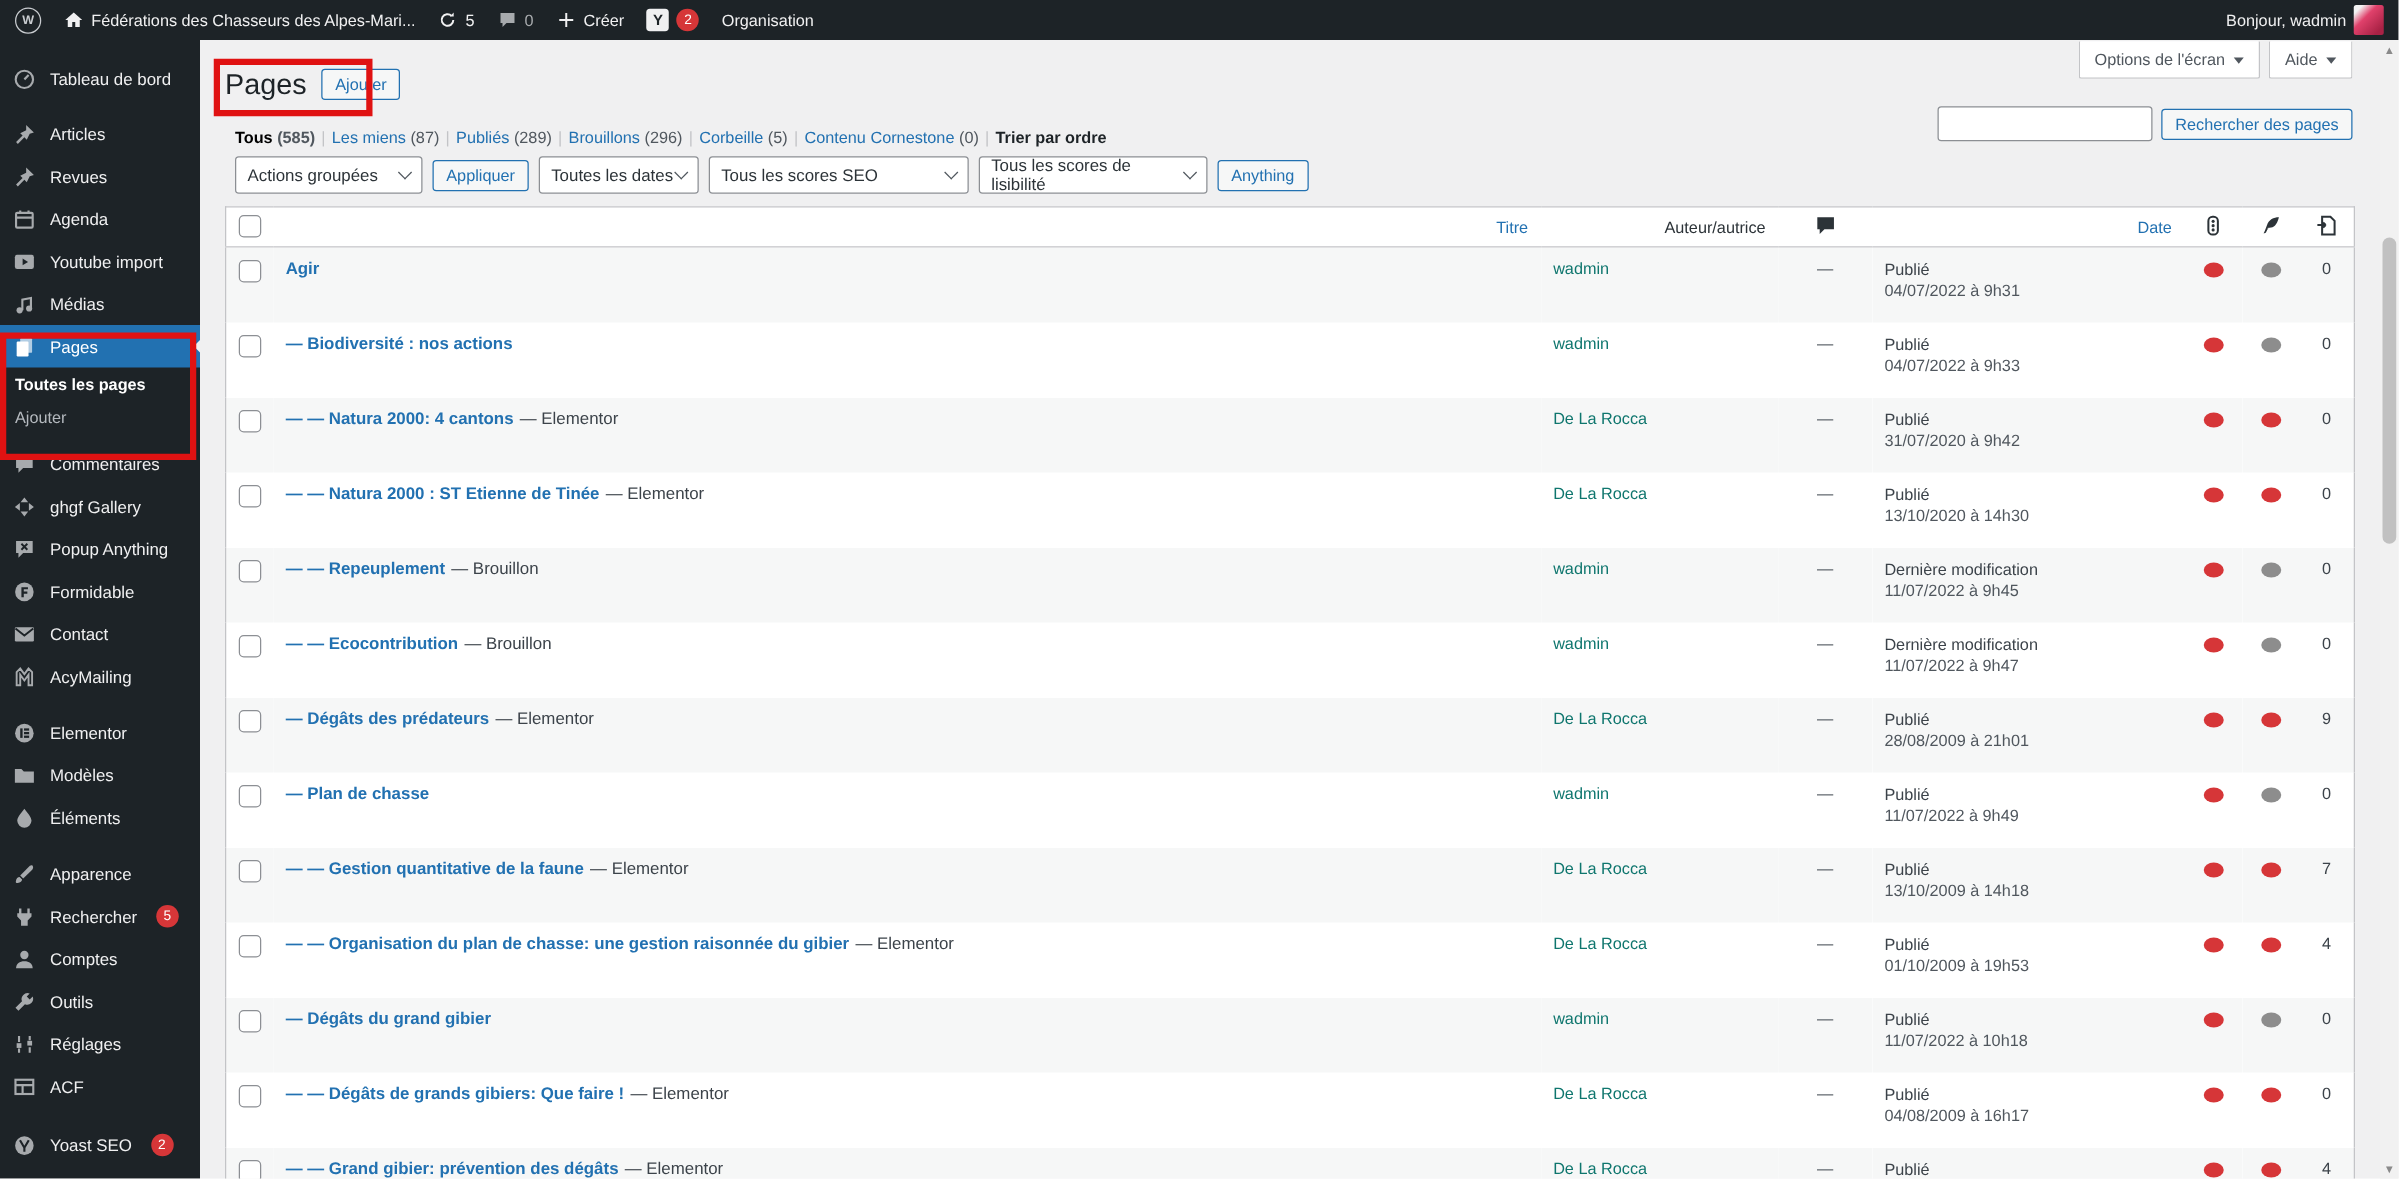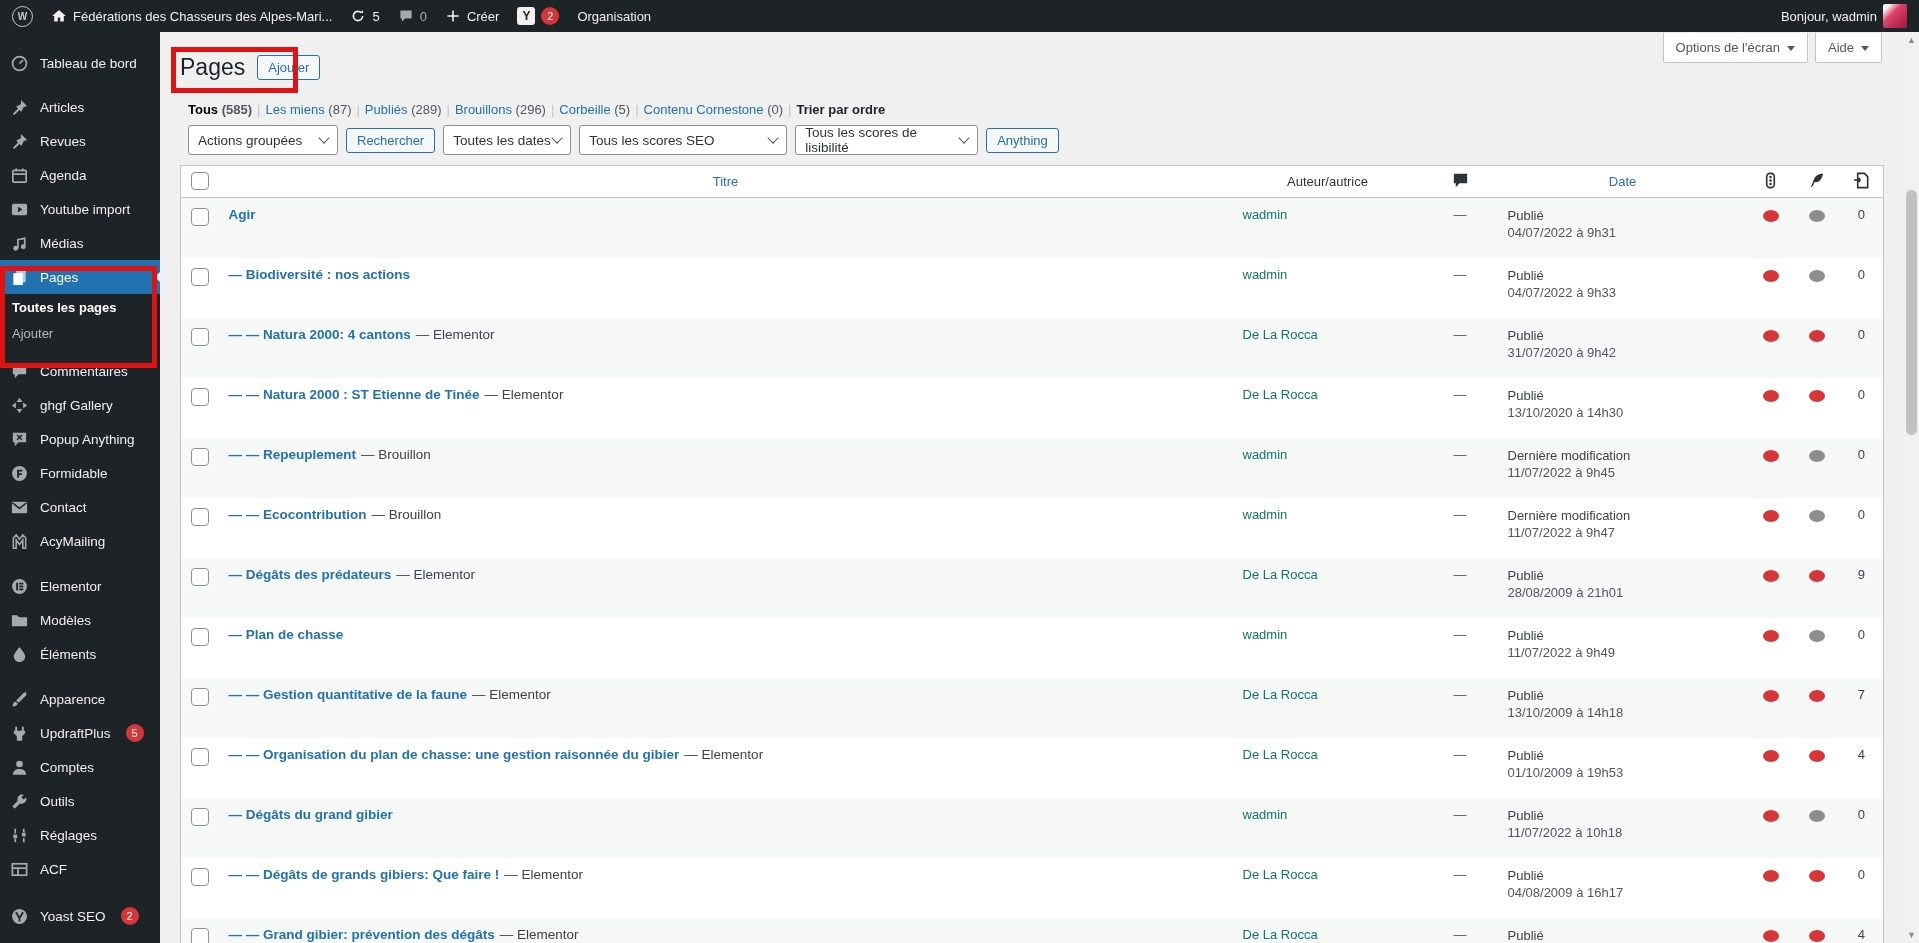--- a/index.html
+++ b/index.html
@@ -68,21 +68,21 @@
   .pg-btn{width:30px;height:30px;display:inline-flex;align-items:center;justify-content:center;
     border-radius:3px;font-size:14px;box-sizing:border-box;cursor:pointer;}
   .pg-disabled{background:#f0f0f1;border:1px solid #dcdcde;color:#a7aaad;}
   .pg-active{background:#f6f7f7;border:1px solid #2271b1;color:#2271b1;}
   .pg-current{width:44px;height:30px;background:#fff;border:1px solid #8c8f94;border-radius:3px;
     display:inline-flex;align-items:center;justify-content:center;color:#2c3338;}
   
   .table-wrap{position:absolute;top:133px;left:20px;width:1704px;}
   table{width:100%;border-collapse:collapse;table-layout:fixed;background:#fff;
     border:1px solid #c3c4c7;font-size:13px;}
-  thead th{height:32px;border-bottom:1px solid #c3c4c7;text-align:center;font-weight:400;
+  thead th{height:32px;border-bottom:1px solid #c3c4c7;text-align:right;font-weight:400;
     padding:0 10px;box-sizing:border-box;vertical-align:middle;}
   thead th a{color:#2271b1;text-decoration:none;cursor:pointer;}
   tbody tr{height:60px;}
   tbody tr:nth-child(odd){background:#f6f7f7;}
   td{padding:9px 10px;vertical-align:top;box-sizing:border-box;overflow:hidden;} .col-comments{width:75px;text-align:center;}
   .col-date{width:250px;} .col-dot{width:46px;text-align:center;} .col-links{width:44px;text-align:center;}
   .cb{display:inline-block;width:16px;height:16px;border:1px solid #8c8f94;border-radius:4px;
     background:#fff;cursor:pointer;margin-top:1px;}
   .row-title{color:#2271b1;font-weight:600;font-size:13.5px;text-decoration:none;cursor:pointer;}
   .post-state{color:#3c434a;font-size:13.5px;margin-left:5px;}
@@ -309,21 +309,21 @@
             </svg>
           </span>
         <span>Apparence</span>
         </li>
       <li class="mi">
         <span class="ico">
             <svg viewBox="0 0 20 20" fill="currentColor">
               <path d="M5.5 7V3h2v4h5V3h2v4H16v2.6L12.8 13v4.5H7.2V13L4 9.6V7z"></path>
             </svg>
           </span>
-        <span>UpdraftPlus</span>
+        <span>Rechercher</span>
         <span class="badge" style="margin-left:4px;">5</span>
         </li>
       <li class="mi">
         <span class="ico">
             <svg viewBox="0 0 20 20" fill="currentColor">
               <circle cx="10" cy="6.3" r="3.5"></circle>
               <path d="M3 17.5c0-4 3-6 7-6s7 2 7 6z"></path>
             </svg>
           </span>
         <span>Comptes</span>
@@ -379,32 +379,36 @@
         <span>Aide</span>
         <span class="tri-down"></span>
       </div>
     </div>
 
     <div class="heading-row">
       <h1>Pages</h1>
       <button class="btn">Ajouter</button>
     </div>
 
+    <div class="search-row">
+      <input class="search-input" type="text" placeholder="" style="">
+      <button class="btn">Rechercher des pages</button>
+    </div>
 
     <div class="views-row">
       <span class="current-view"><span>Tous</span> <span class="count">(585)</span></span><span class="sep">|</span><a><span>Les miens</span> <span class="count">(87)</span></a><span class="sep">|</span><a><span>Publiés</span> <span class="count">(289)</span></a><span class="sep">|</span><a><span>Brouillons</span> <span class="count">(296)</span></a><span class="sep">|</span><a><span>Corbeille</span> <span class="count">(5)</span></a><span class="sep">|</span><a><span>Contenu Cornestone</span> <span class="count">(0)</span></a><span class="sep">|</span><span class="plain">Trier par ordre</span>
     </div>
 
     <div class="tablenav">
       <div class="tn-left">
         <div class="select" style="width:150px;justify-content:space-between;">
           <span>Actions groupées</span>
             <span class="chev"></span>
         </div>
-        <button class="btn">Rechercher</button>
+        <button class="btn">Appliquer</button>
         <div class="select" style="width:128px;justify-content:space-between;">
           <span>Toutes les dates</span>
             <span class="chev"></span>
         </div>
         <div class="select" style="width:208px;justify-content:space-between;">
           <span>Tous les scores SEO</span>
             <span class="chev"></span>
         </div>
         <div class="select" style="width:183px;justify-content:space-between;">
           <span>Tous les scores de lisibilité</span>

